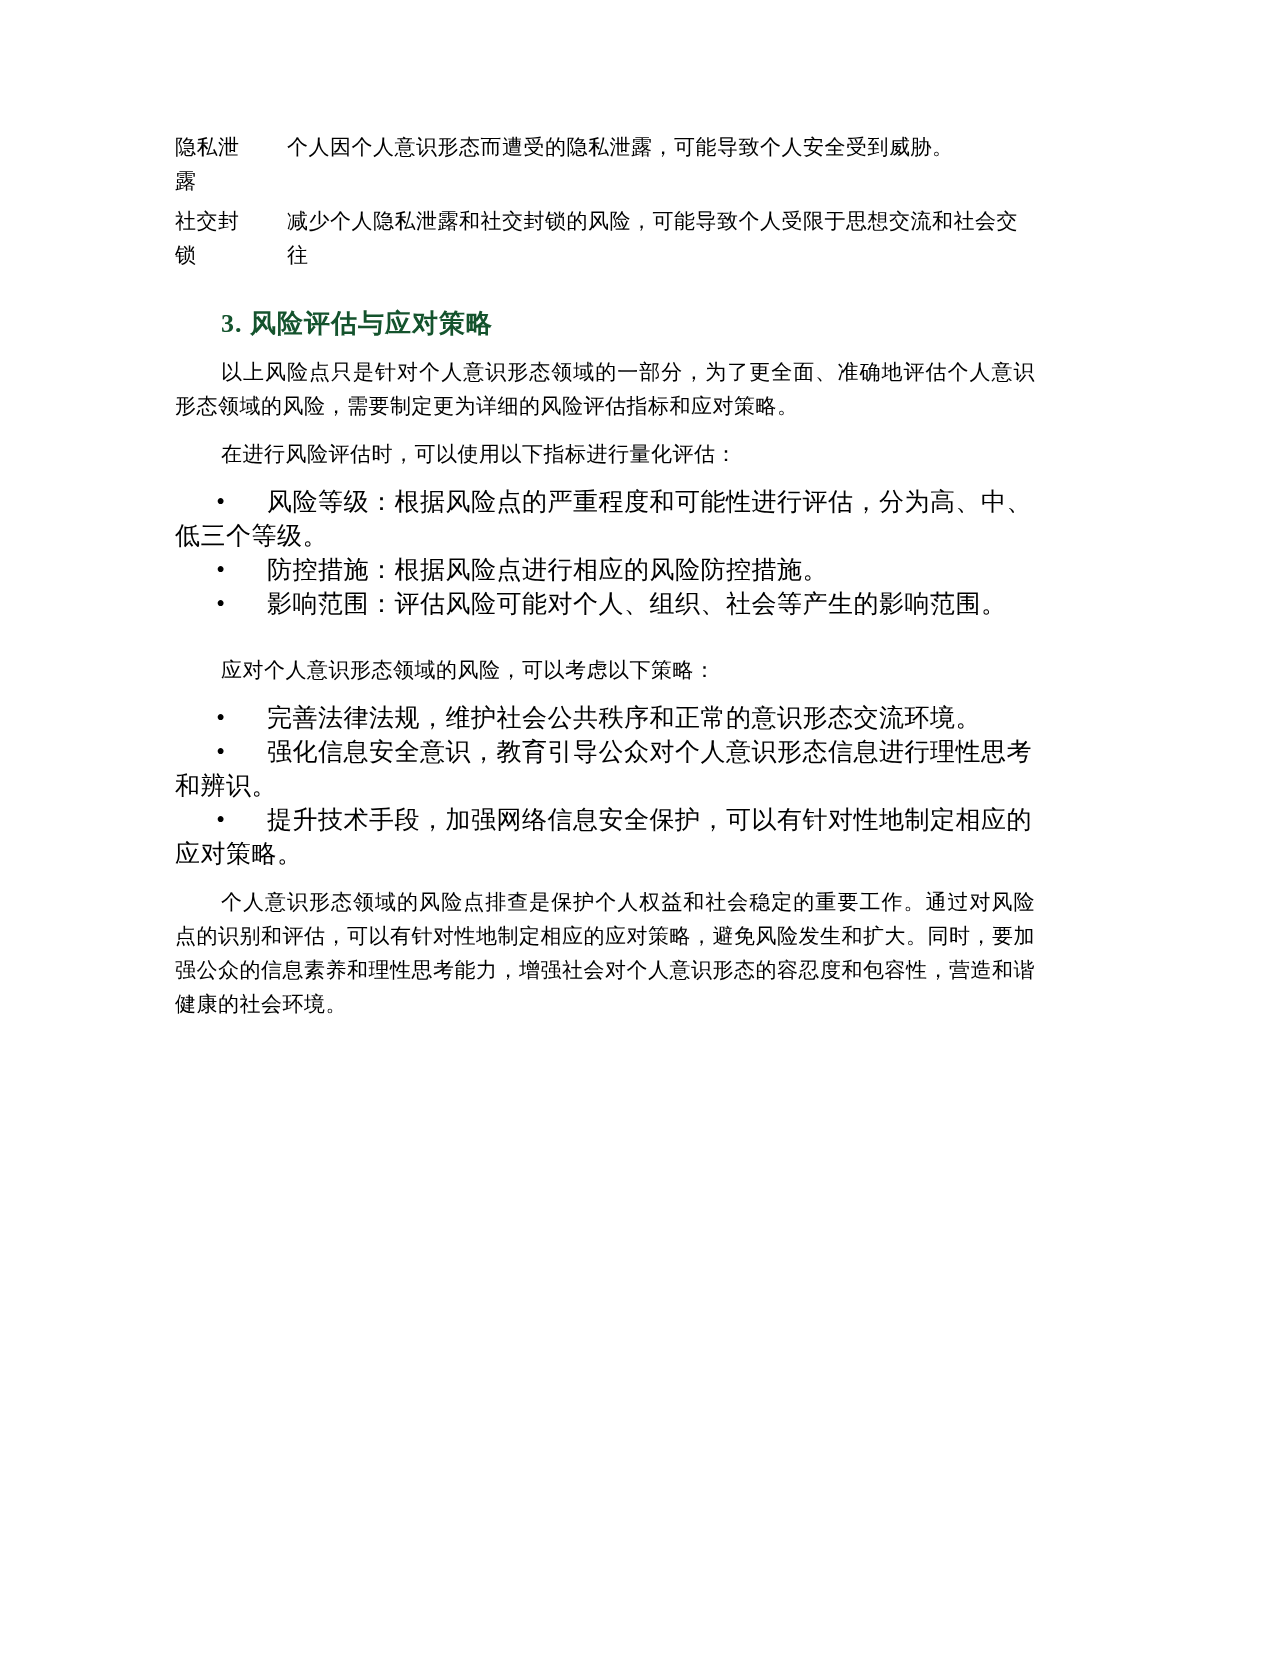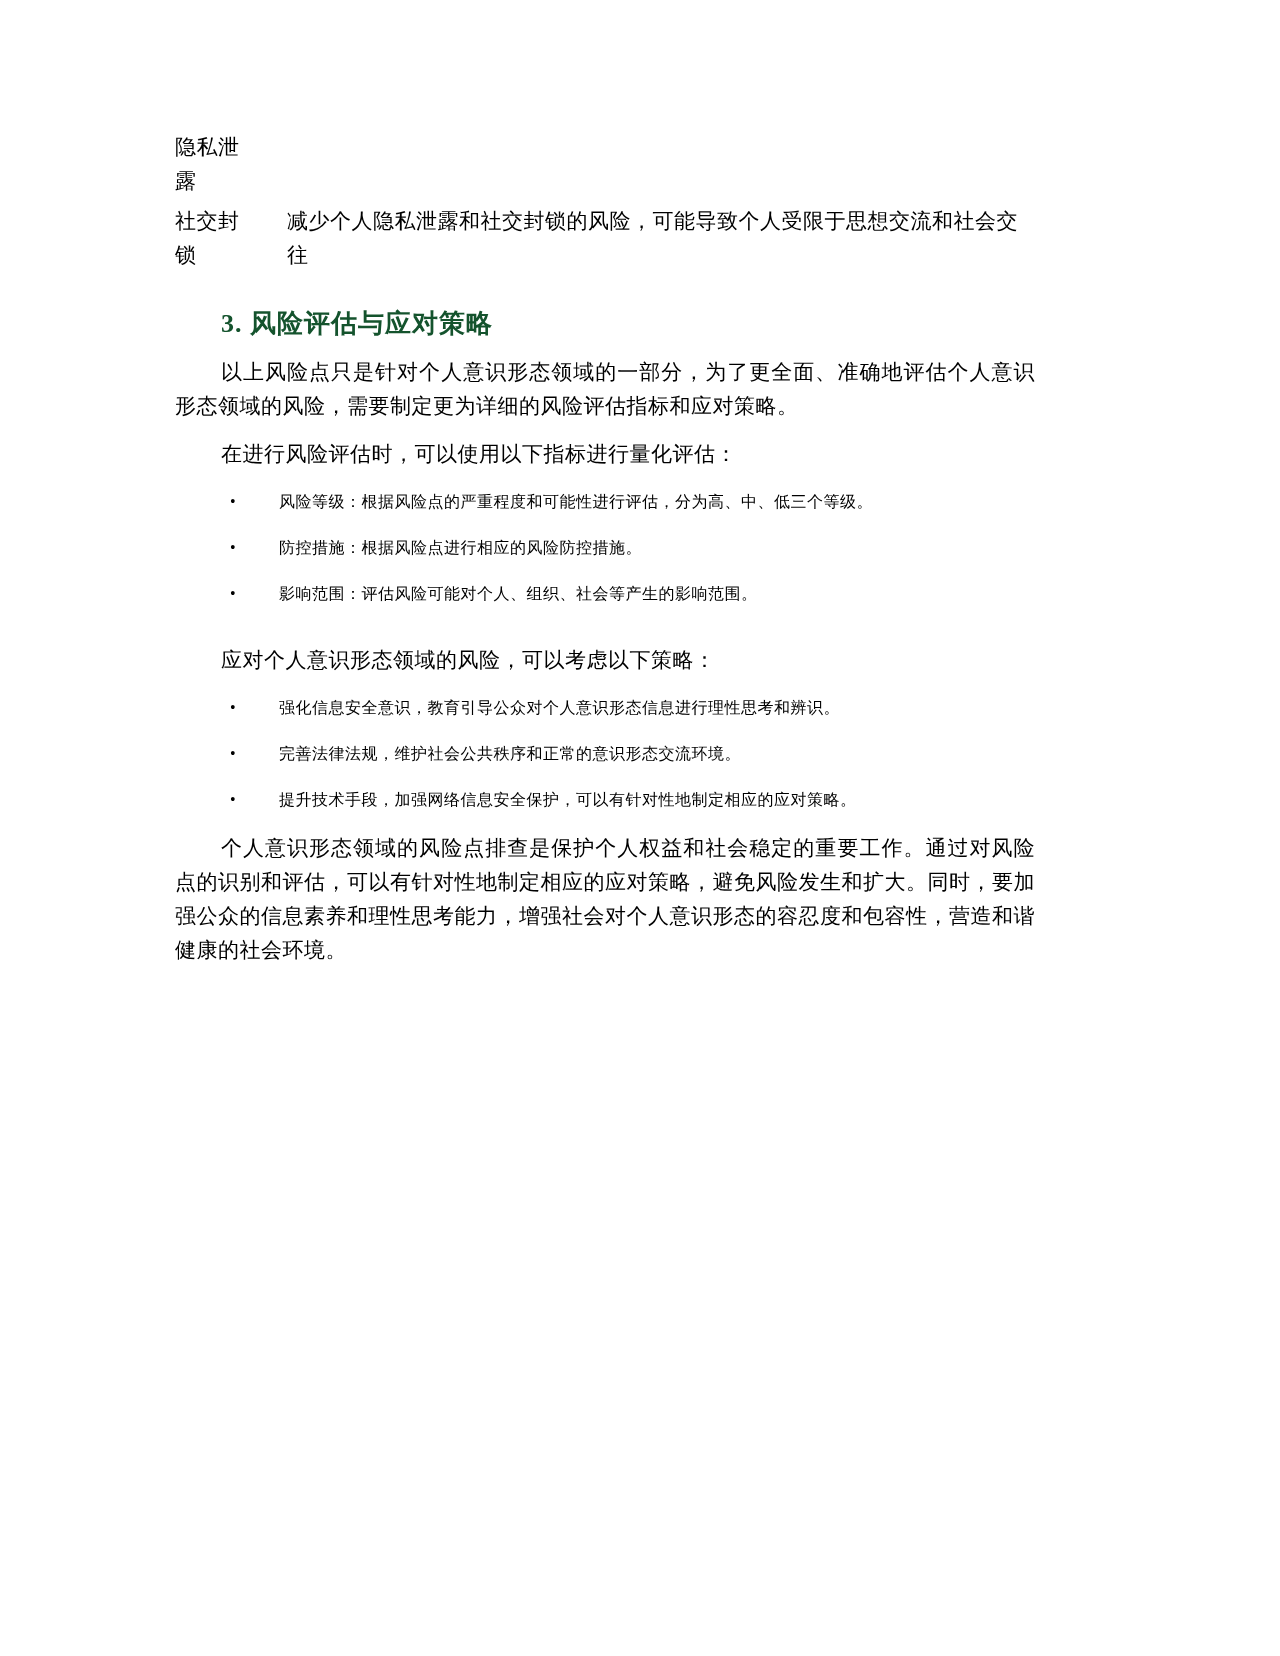--- a/index.html
+++ b/index.html
@@ -73,26 +73,26 @@
     text-align: justify;
   }
 
   
   ul.bullets {
     list-style: none;
     margin: 0 0 14px 0;
     padding: 0;
   }
   ul.bullets li {
-    font-size: 16px;
+    font-size: 25px;
     line-height: 34px;
     letter-spacing: 0.5px;
     position: relative;
     padding-left: 0;
-    margin: 12px;
+    margin: 0;
     text-indent: 0;
   }
   ul.bullets li .bullet-mark {
     display: inline-block;
     width: 92px;
     text-align: center;
   }
   ul.bullets li .bullet-text {
     display: inline;
   }
@@ -103,20 +103,21 @@
 <body>
 
 <div class="page">
   <div class="content">
 
     <div class="term-row">
       <div class="term-label">
         <span>隐私泄</span>
         <span class="l2">露</span>
       </div>
+      <div class="term-desc">个人因个人意识形态而遭受的隐私泄露，可能导致个人安全受到威胁。</div>
     </div>
 
     <div class="term-row">
       <div class="term-label">
         <span>社交封</span>
         <span class="l2">锁</span>
       </div>
       <div class="term-desc">减少个人隐私泄露和社交封锁的风险，可能导致个人受限于思想交流和社会交往</div>
     </div>
 
@@ -137,24 +138,24 @@
         <span class="bullet-mark">•</span><span class="bullet-text">影响范围：评估风险可能对个人、组织、社会等产生的影响范围。</span>
       </li>
     </ul>
 
     <div class="spacer-lg"></div>
 
     <p class="para">应对个人意识形态领域的风险，可以考虑以下策略：</p>
 
     <ul class="bullets">
       <li>
-        <span class="bullet-mark">•</span><span class="bullet-text">强化信息安全意识，教育引导公众对个人意识形态信息进行理性思考和辨识。</span>
+        <span class="bullet-mark">•</span><span class="bullet-text">完善法律法规，维护社会公共秩序和正常的意识形态交流环境。</span>
       </li>
       <li>
-        <span class="bullet-mark">•</span><span class="bullet-text">完善法律法规，维护社会公共秩序和正常的意识形态交流环境。</span>
+        <span class="bullet-mark">•</span><span class="bullet-text">强化信息安全意识，教育引导公众对个人意识形态信息进行理性思考和辨识。</span>
       </li>
       <li>
         <span class="bullet-mark">•</span><span class="bullet-text">提升技术手段，加强网络信息安全保护，可以有针对性地制定相应的应对策略。</span>
       </li>
     </ul>
 
 
     <p class="para">个人意识形态领域的风险点排查是保护个人权益和社会稳定的重要工作。通过对风险点的识别和评估，可以有针对性地制定相应的应对策略，避免风险发生和扩大。同时，要加强公众的信息素养和理性思考能力，增强社会对个人意识形态的容忍度和包容性，营造和谐健康的社会环境。</p>
 
   </div>

